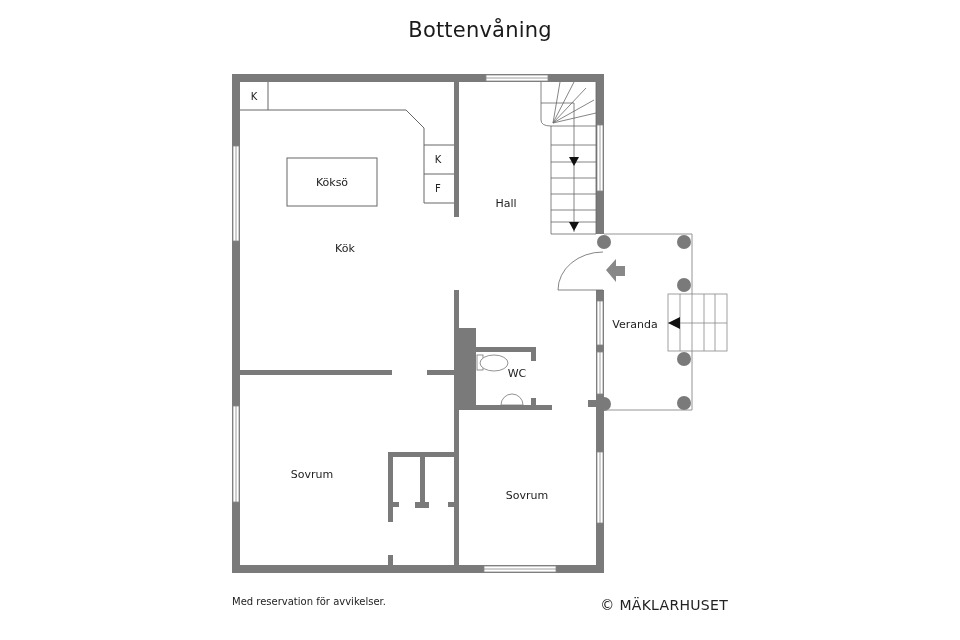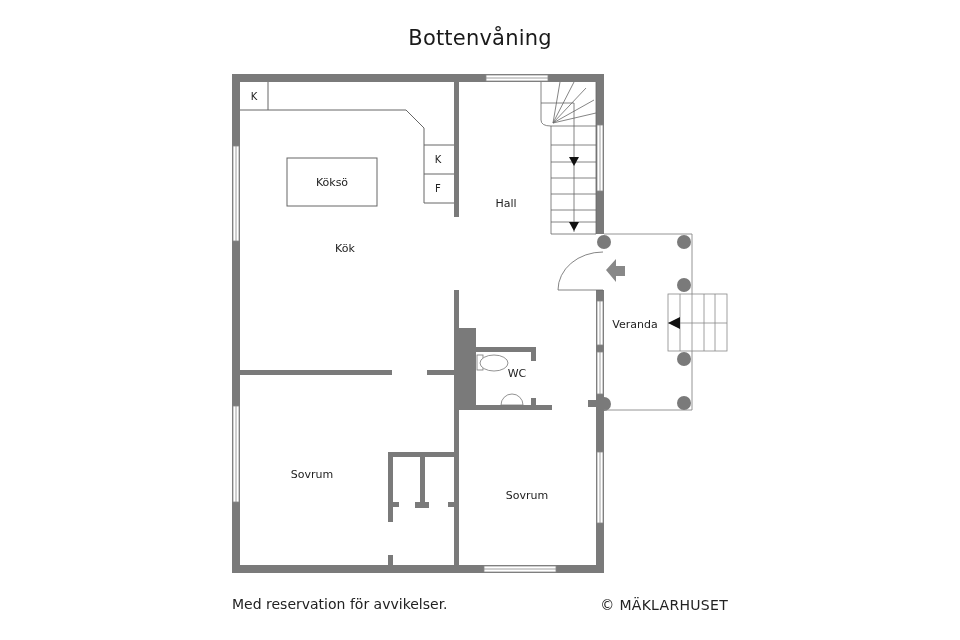--- a/index.html
+++ b/index.html
@@ -1,19 +1,19 @@
 <!DOCTYPE html>
 <html><head>
   <meta charset="utf-8">
   <style>
     html, body { margin: 0; padding: 0; background: #ffffff; }
     body { width: 960px; height: 640px; position: relative; overflow: hidden; font-family: "DejaVu Sans", sans-serif; }
-    .title { position: absolute; left: 0; top: 26px; width: 960px; text-align: center; font-size: 21px; color: #1a1a1a; letter-spacing: 0.2px; }
+    .title { position: absolute; left: 0; top: 18px; width: 960px; text-align: center; font-size: 21px; color: #1a1a1a; letter-spacing: 0.2px; }
     .plan { position: absolute; left: 0; top: 0; }
-    .footer-left { position: absolute; left: 232px; top: 596px; font-size: 14px; color: #222; }
+    .footer-left { position: absolute; left: 232px; top: 596px; font-size: 10px; color: #222; }
     .footer-right { position: absolute; right: 232px; top: 597px; font-size: 14px; color: #222; letter-spacing: 0.3px; }
     .room-label { font-family: "DejaVu Sans", sans-serif; font-size: 11px; fill: #222; }
     .small-label { font-family: "DejaVu Sans", sans-serif; font-size: 10px; fill: #222; }
   </style>
 </head>
 <body>
 
 <div class="title">Bottenvåning</div>
 
 <svg class="plan" width="960" height="640" viewBox="0 0 960 640">

